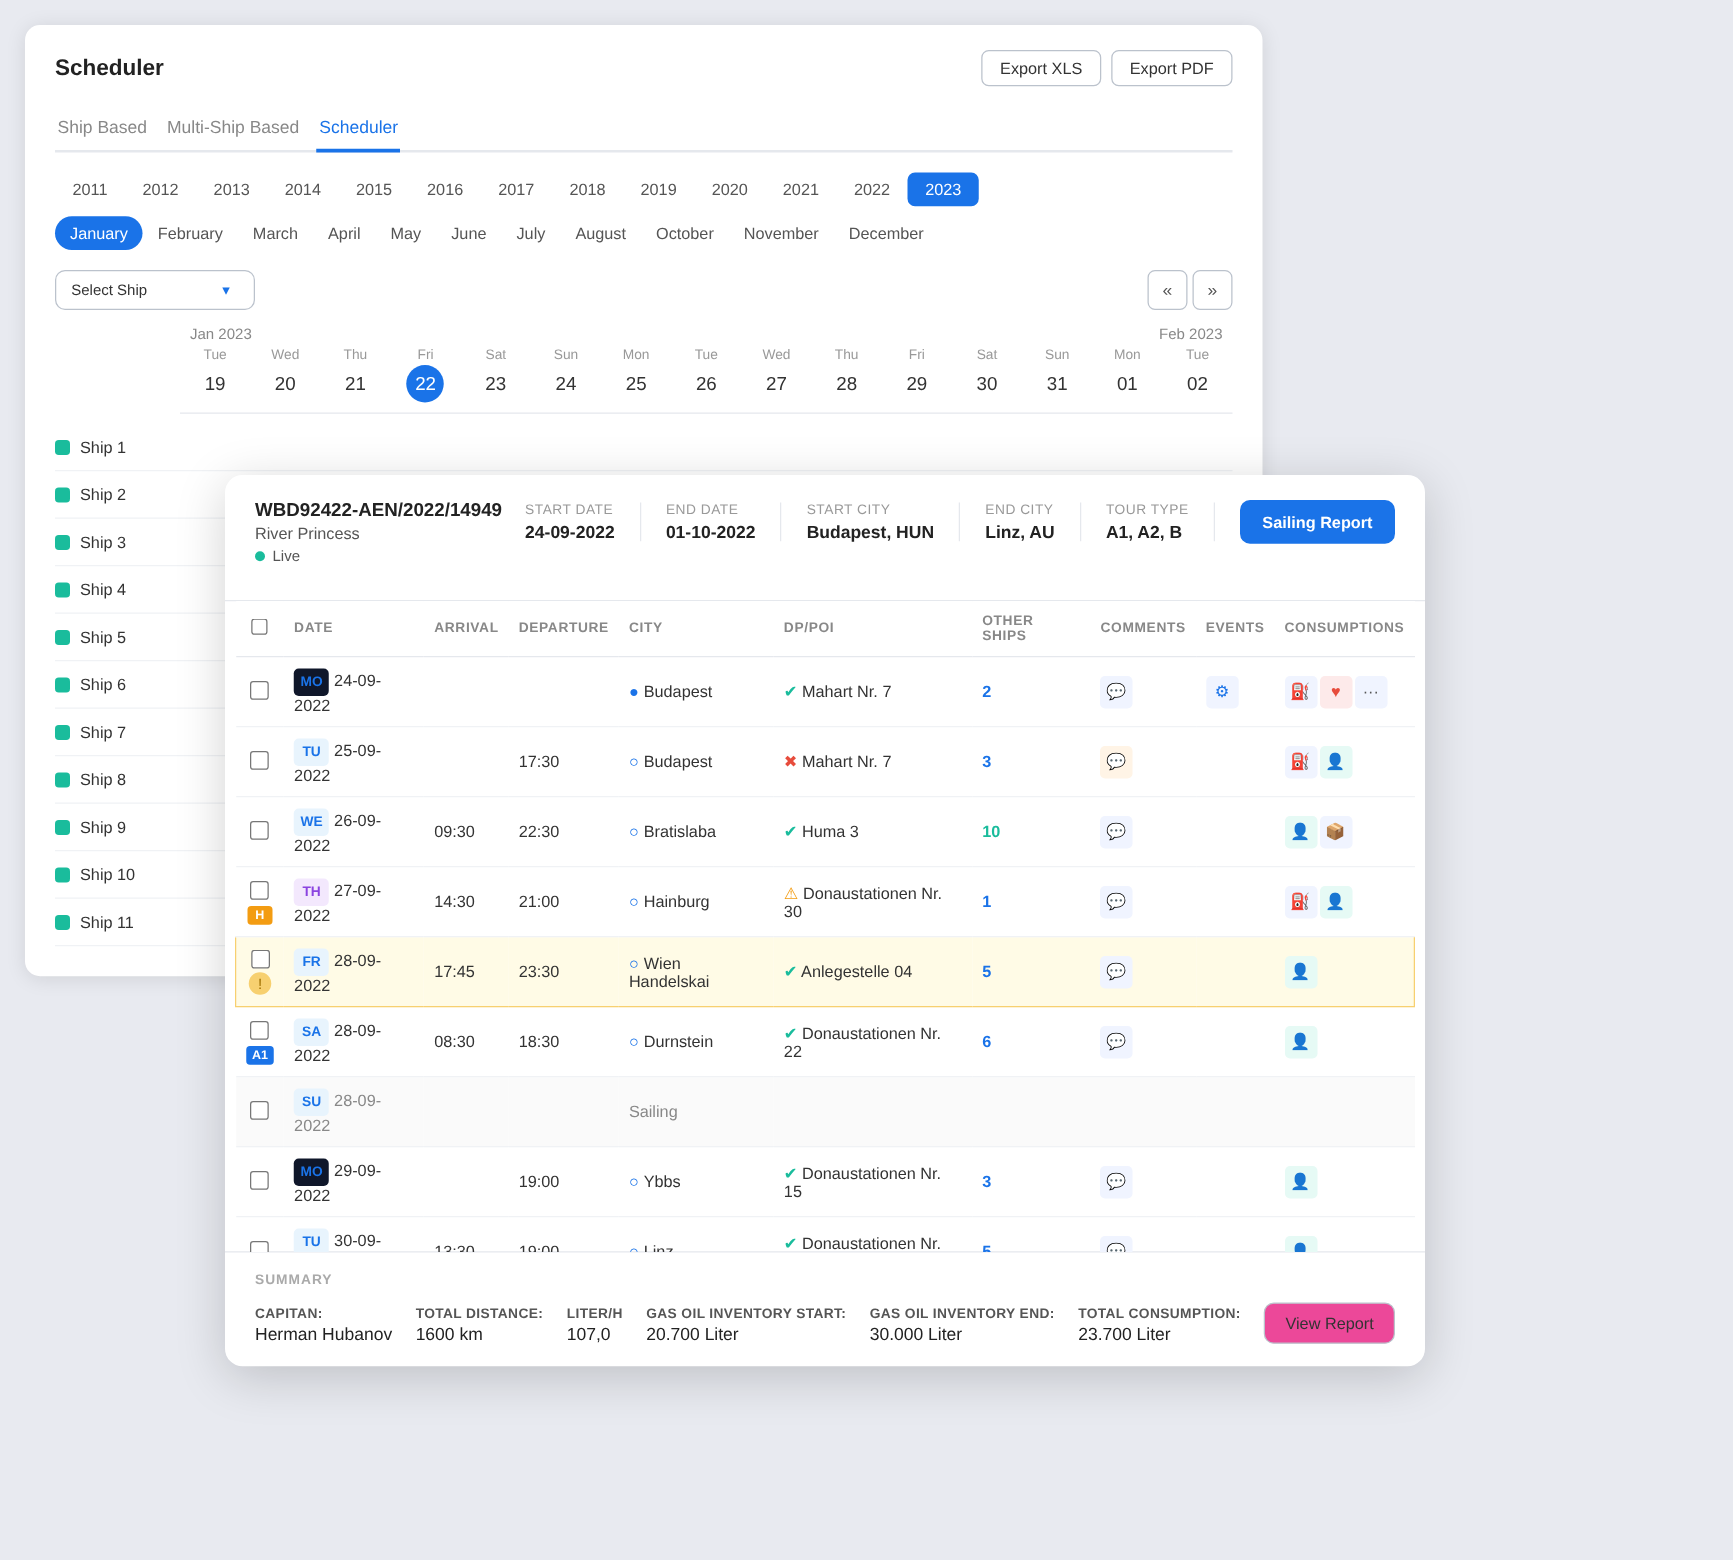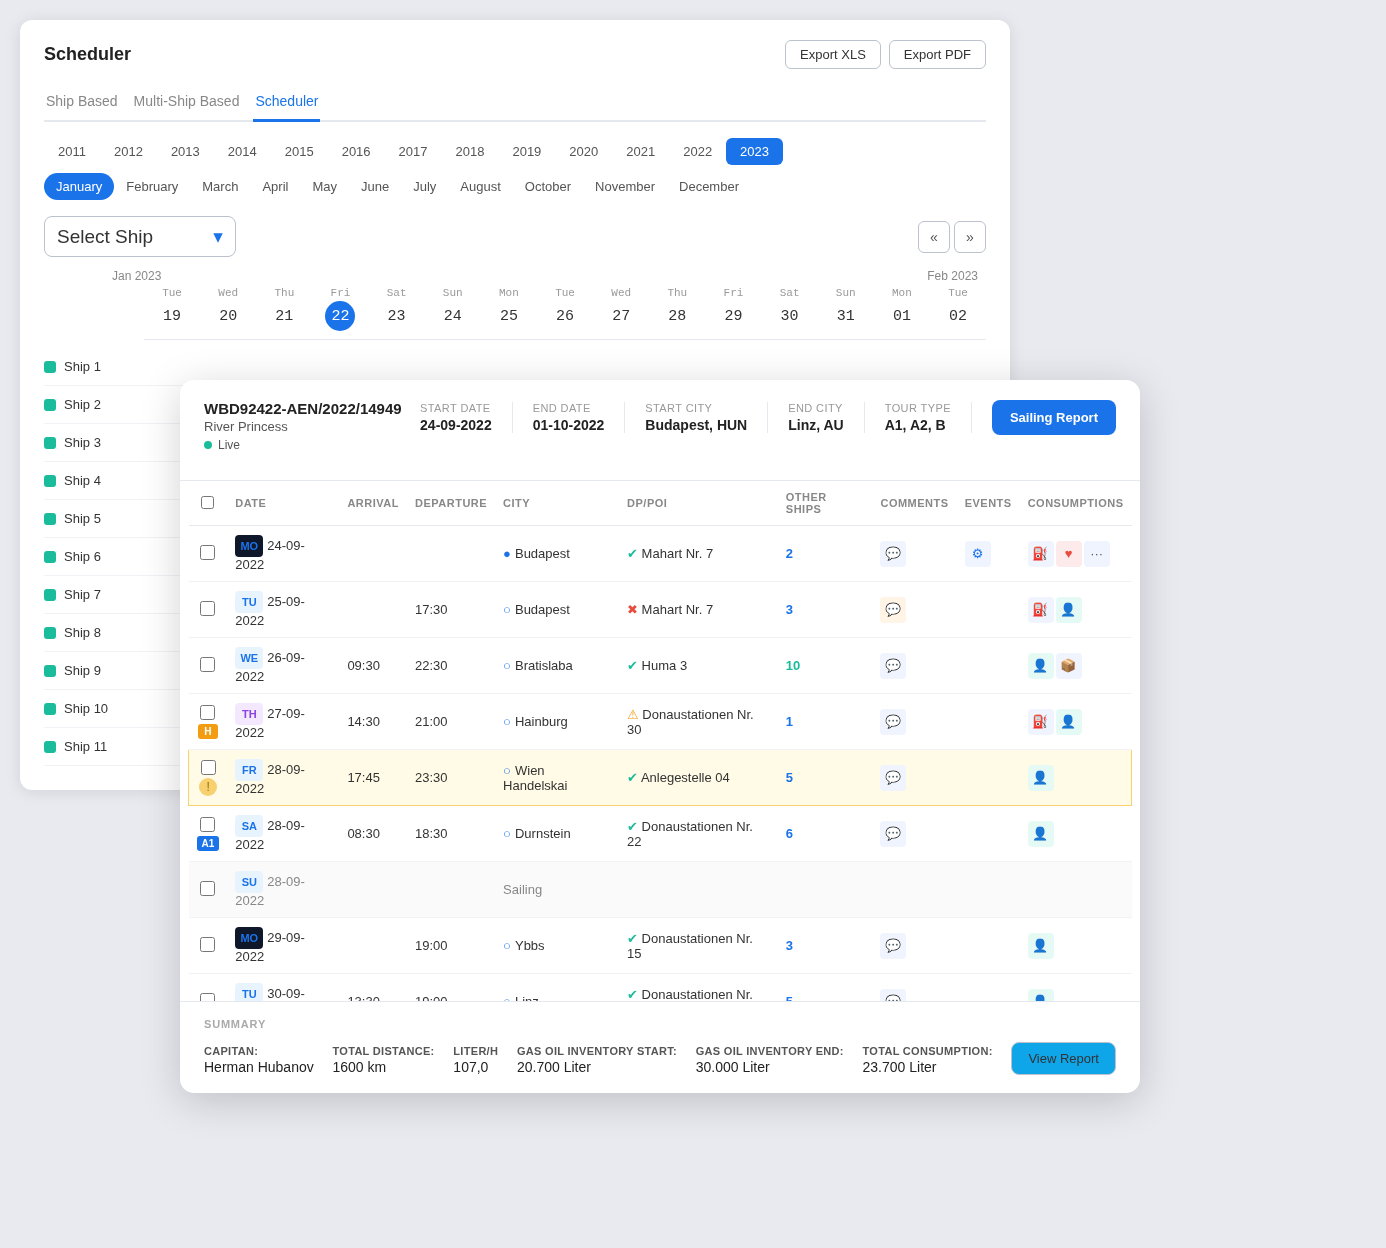--- a/index.html
+++ b/index.html
@@ -128,21 +128,21 @@
 
     .select-ship {
       display: flex;
       align-items: center;
       border: 1.5px solid #bbc2cc;
       border-radius: 8px;
       padding: 8px 12px;
       gap: 60px;
       cursor: pointer;
       min-width: 160px;
-      font-size: 19px;
+      font-size: 12px;
       color: #333;
     }
 
     .select-ship .chevron {
       color: #1a73e8;
     }
 
     .nav-btns {
       display: flex;
       gap: 4px;
@@ -163,42 +163,41 @@
     }
 
     
     .calendar-section {
       display: flex;
       flex-direction: column;
     }
 
     .calendar-labels {
       display: flex;
-      margin-left: 68px;
+      margin-left: 108px;
     }
 
     .month-label {
       font-size: 12px;
       color: #888;
       font-weight: 500;
       flex: 1;
     }
 
     .month-label-right {
       text-align: right;
       padding-right: 8px;
     }
 
     .calendar-header {
       display: flex;
       margin-left: 100px;
       border-bottom: 1px solid #e5e8ed;
       padding-bottom: 4px;
       margin-bottom: 8px;
-      font-family: Liberation Mono, monospace;
     }
 
     .day-col {
       display: flex;
       flex-direction: column;
       align-items: center;
       flex: 1;
       min-width: 54px;
       padding: 4px 2px;
     }
@@ -551,21 +550,21 @@
       letter-spacing: 0.3px;
     }
 
     .summary-item-value {
       font-size: 14px;
       color: #222;
     }
 
     .view-report-btn {
       border: 1.5px solid #bbc2cc;
-      background: #0ea5e9;
+      background: #ec4899;
       color: #333;
       padding: 8px 16px;
       border-radius: 8px;
       font-size: 13px;
       cursor: pointer;
     }
 
     .table-container {
       padding: 0 8px;
       max-height: 520px;

